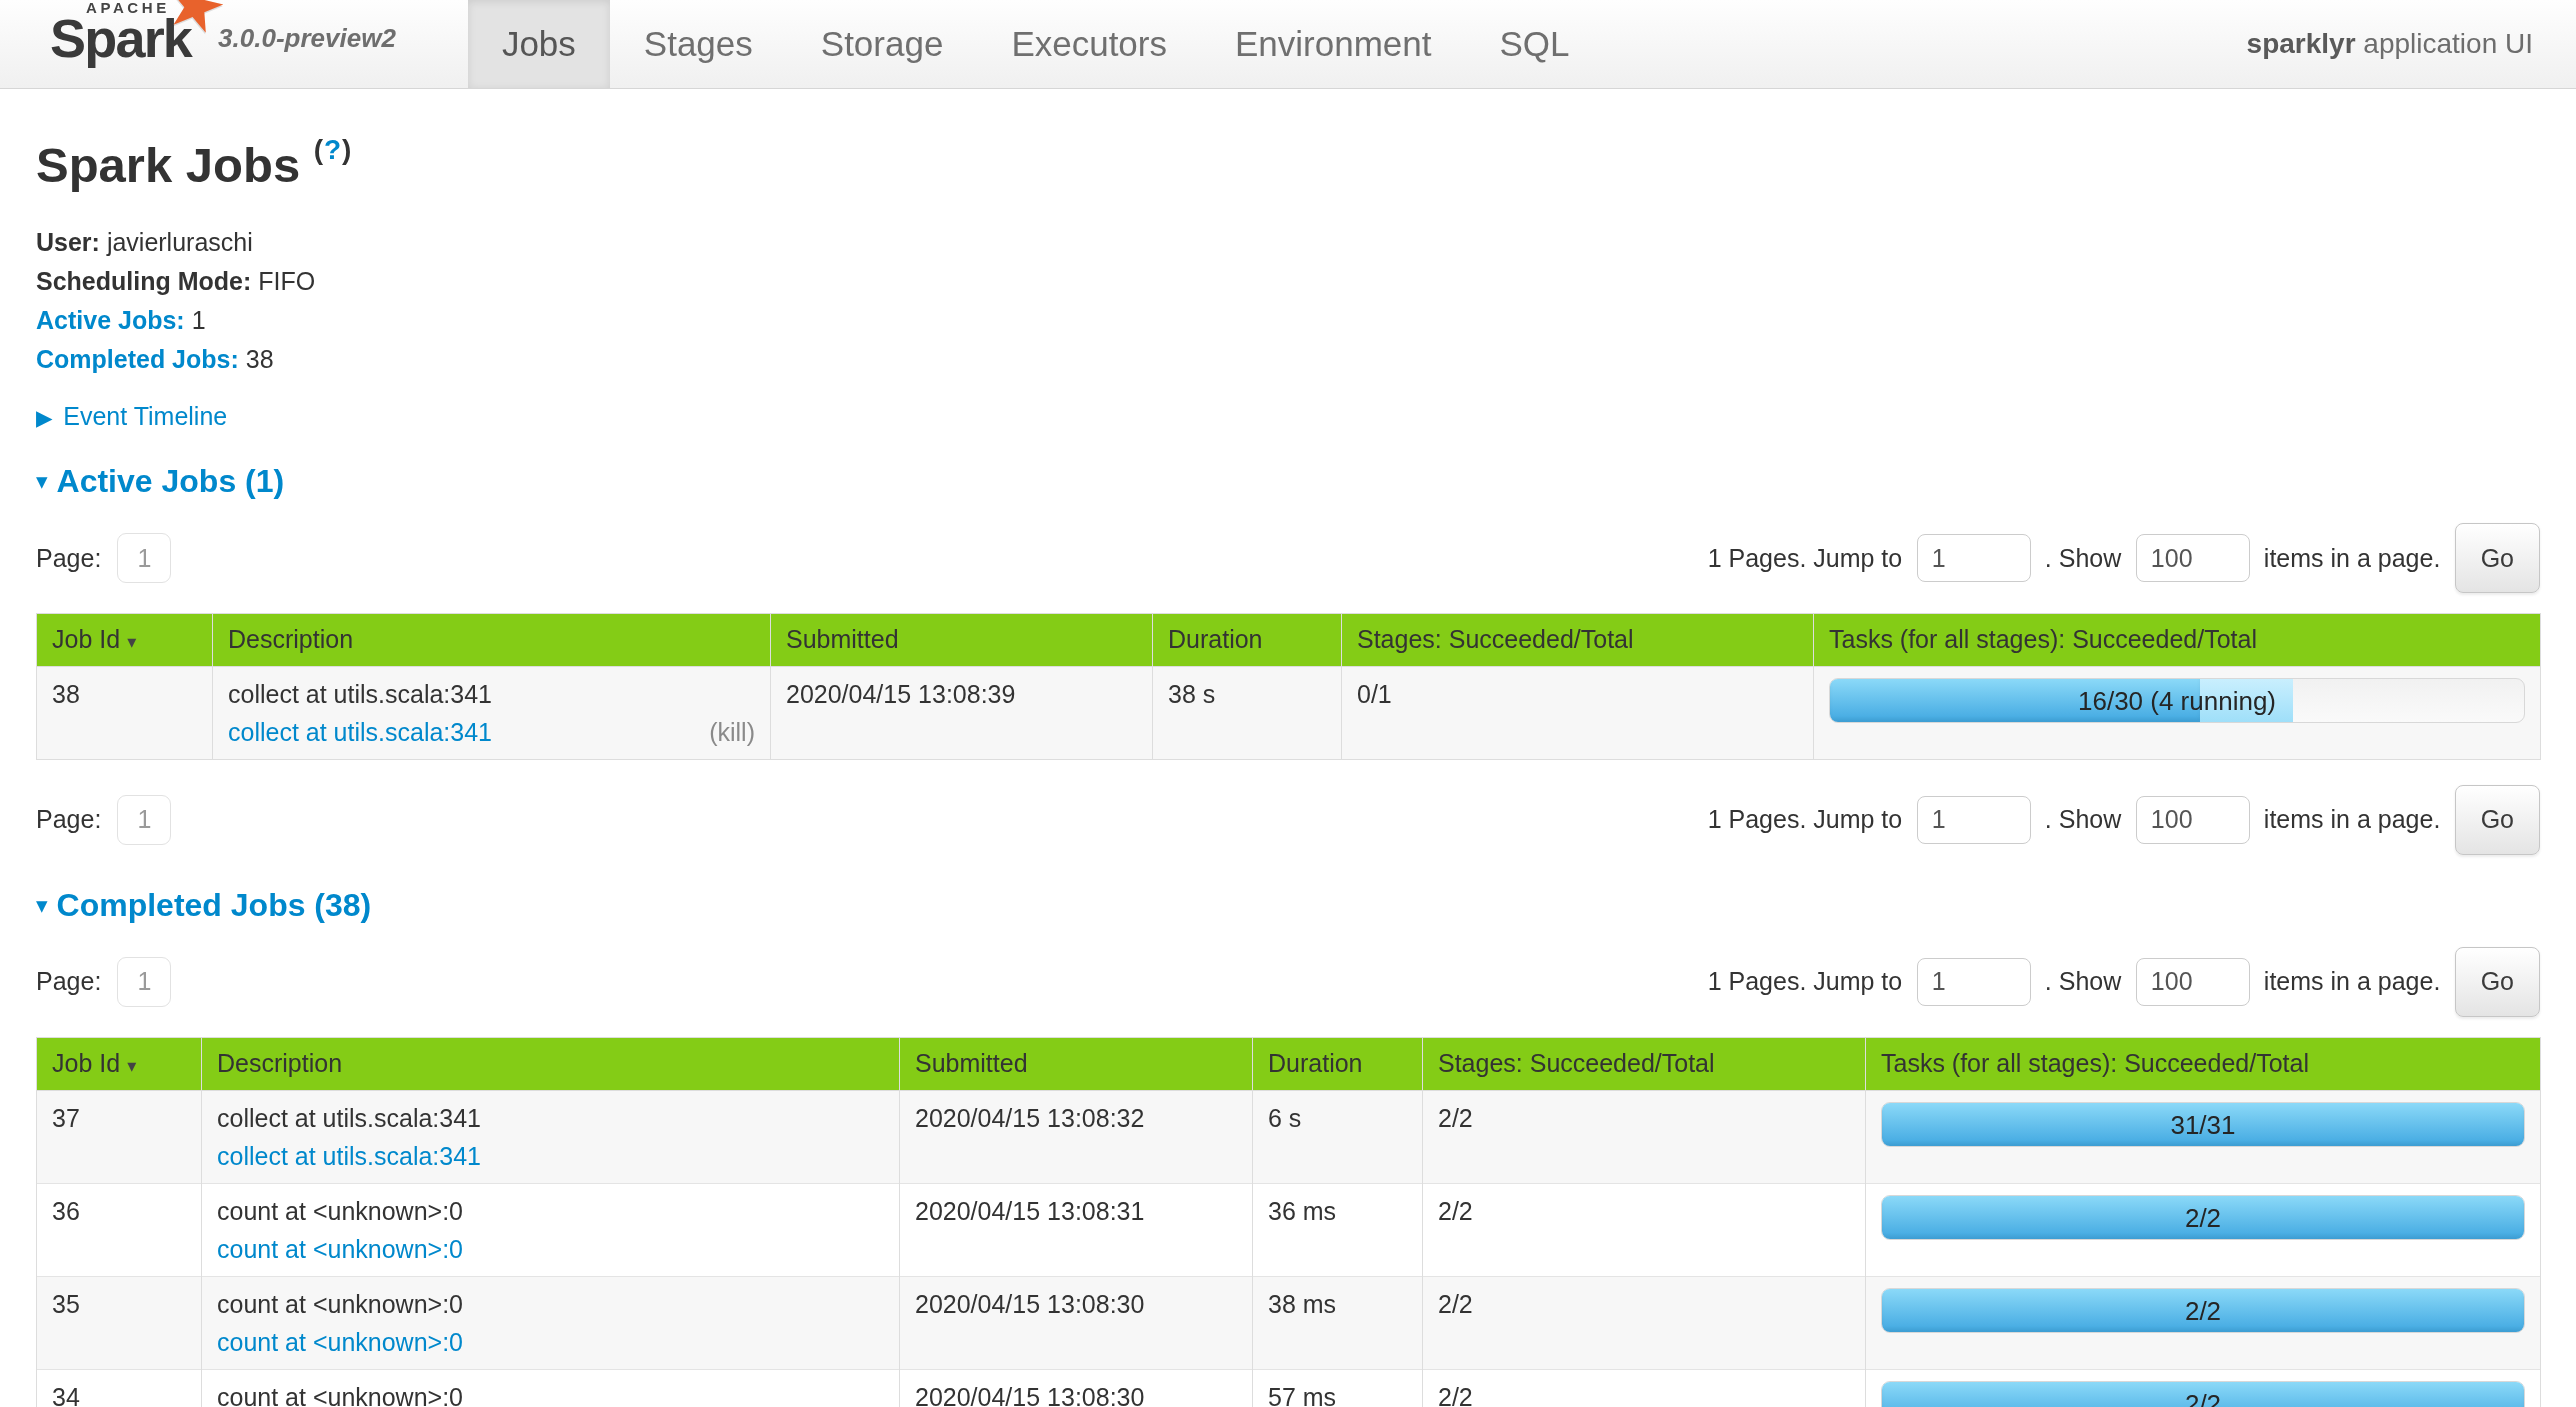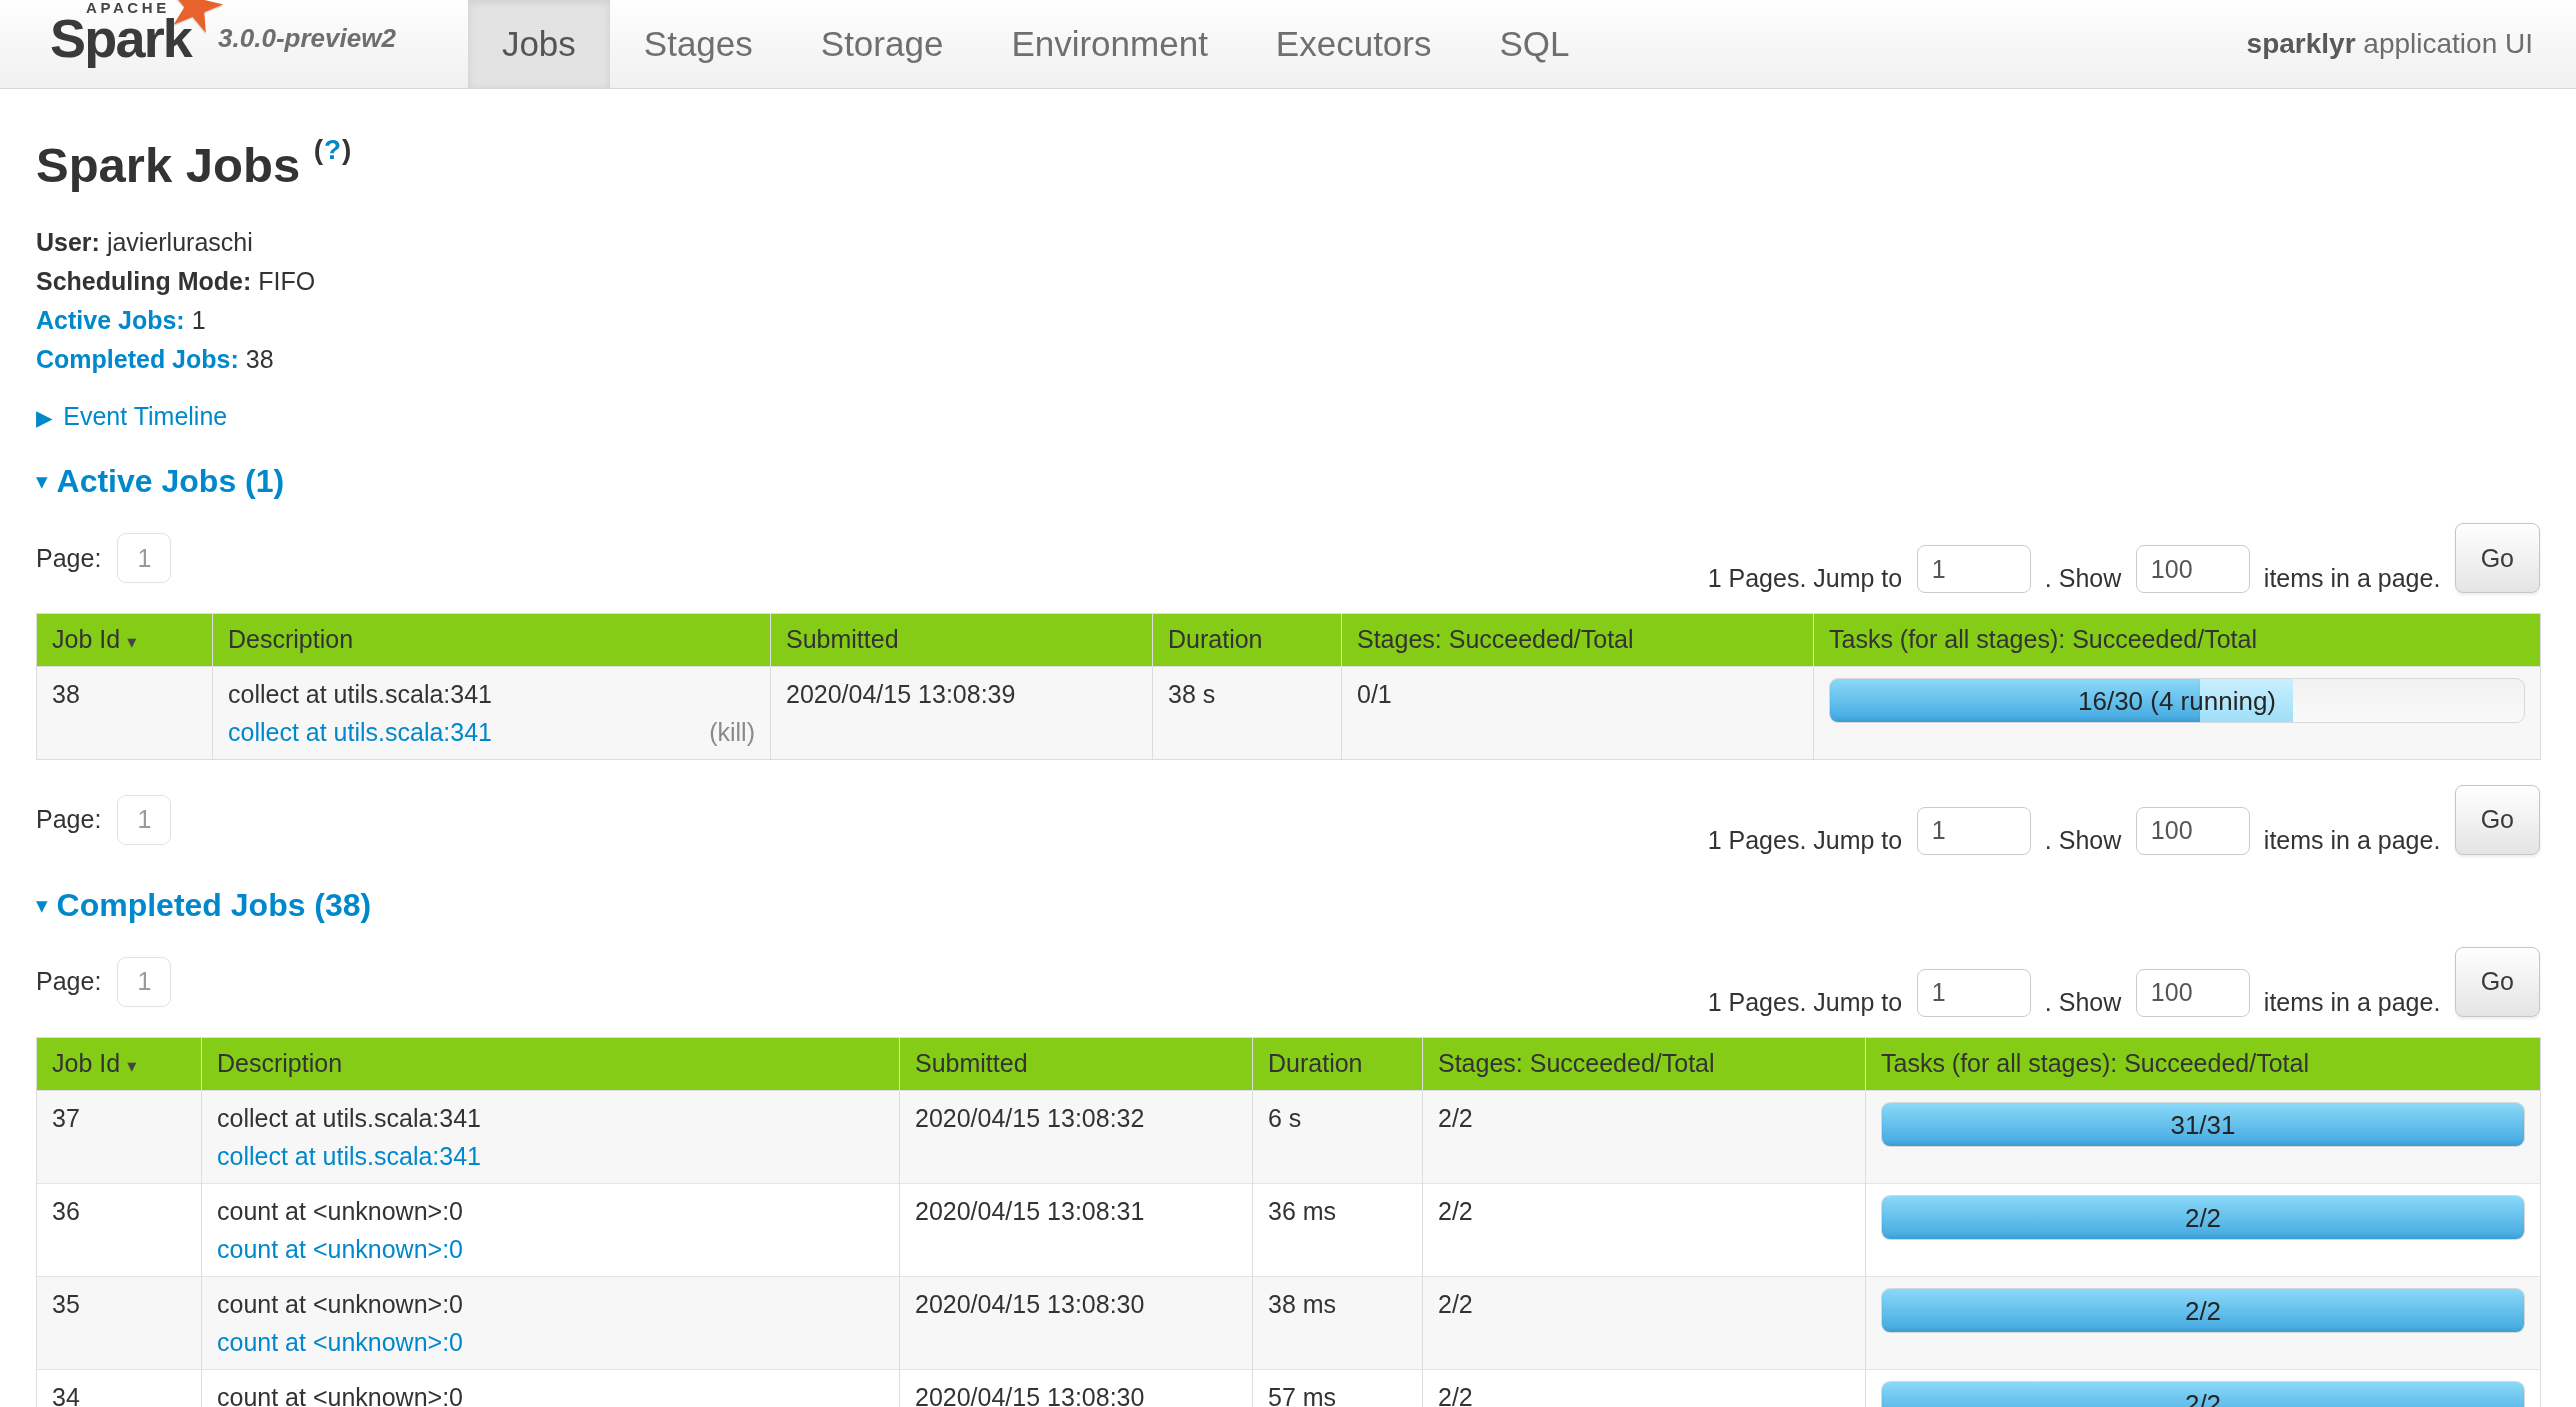--- a/index.html
+++ b/index.html
@@ -46,21 +46,21 @@
   .event-timeline{color:var(--accent-blue);margin:18px 0 27px;cursor:pointer;}
   .event-timeline .arrow{font-size:21.5px;margin-right:10.7px;}
 
   .section-heading{color:var(--accent-blue);font-size:32px;font-weight:bold;margin:32px 0 21.5px;cursor:pointer;}
   .section-heading .arrow{font-size:23px;margin-right:9px;vertical-align:2.7px;}
 
   
   .pagination{display:flex;align-items:center;margin:23px 0 19.7px;}
   .page-box{width:54px;height:50px;margin-left:16px;border:1.8px solid #e2e2e2;border-radius:9px;
     display:flex;align-items:center;justify-content:center;color:#9a9a9a;background:#fff;}
-  .pag-right{margin-left:auto;display:flex;align-items:flex-end;gap:14.3px;}
+  .pag-right{margin-left:auto;display:flex;align-items:center;gap:14.3px;}
   .pag-input{width:114px;height:48px;border:1.8px solid #ccc;border-radius:8px;font-size:25px;color:#555;
     padding:0 14.3px;font-family:inherit;background:#fff;}
   .go-btn{height:70px;padding:0 25px;border:1.8px solid #c6c6c6;border-radius:8px;font-size:25px;color:#3a3a3a;
     background:linear-gradient(#ffffff,#e4e4e4);box-shadow:0 1.8px 2.7px rgba(0,0,0,0.08);cursor:pointer;font-family:inherit;}
 
   
   table{width:2504px;border-collapse:collapse;table-layout:fixed;margin-bottom:25px;border:1.8px solid #ddd;}
   th{font-size:25px;font-weight:normal;text-align:left;padding:11.6px 15px;border:1.8px solid #ddd;background:#84cc16;cursor:pointer;}
   td{font-size:25px;padding:8px 15px;border-left:1.8px solid #ddd;border-right:1.8px solid #ddd;vertical-align:top;line-height:38px;}
   tbody tr{border-top:1.8px solid #e4e4e4;}
@@ -88,22 +88,22 @@
       <span class="apache">APACHE</span>
       <span class="spark-name">Spark</span>
       <span class="star">★</span>
     </div>
     <span class="version">3.0.0-preview2</span>
   </div>
   <div class="tabs">
     <div class="tab active">Jobs</div>
     <div class="tab">Stages</div>
     <div class="tab">Storage</div>
+    <div class="tab">Executors</div>
     <div class="tab">Environment</div>
-    <div class="tab">Executors</div>
     <div class="tab">SQL</div>
   </div>
   <div class="app-title"><span class="bold">sparklyr</span><span> application UI</span></div>
 </div>
 
 <div class="content">
 
   <div class="page-title">
     <span>Spark Jobs</span>
     <span class="help"><span>(</span><span class="q">?</span><span>)</span></span>

